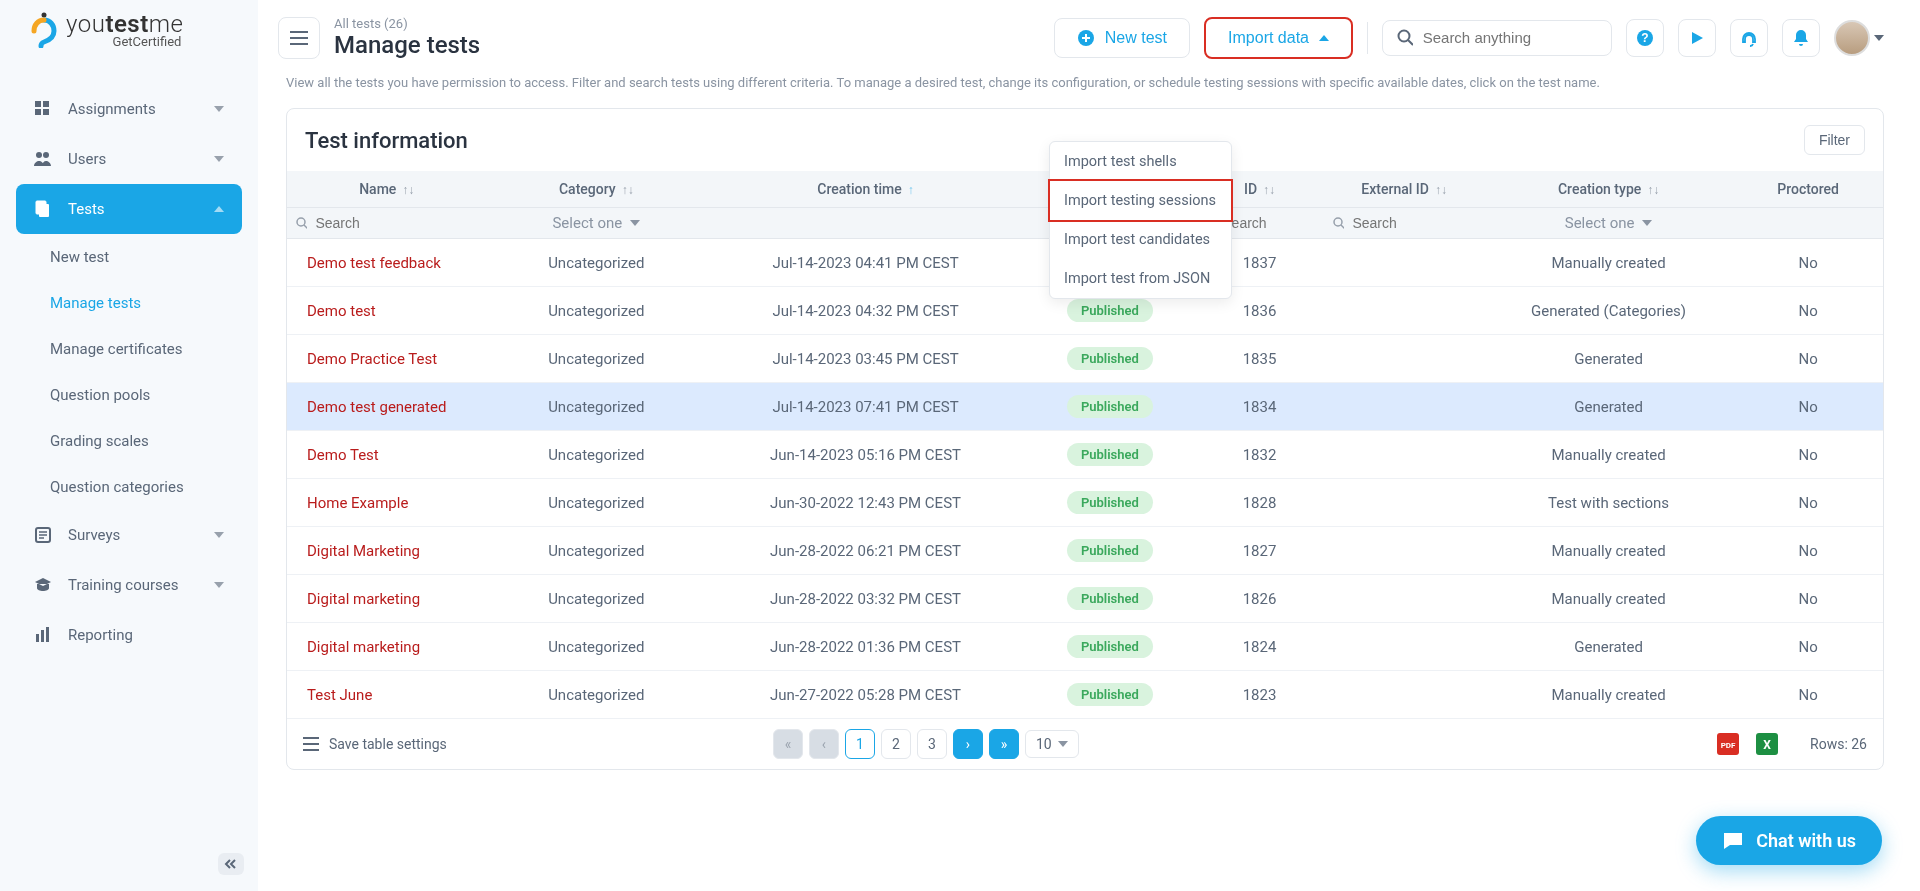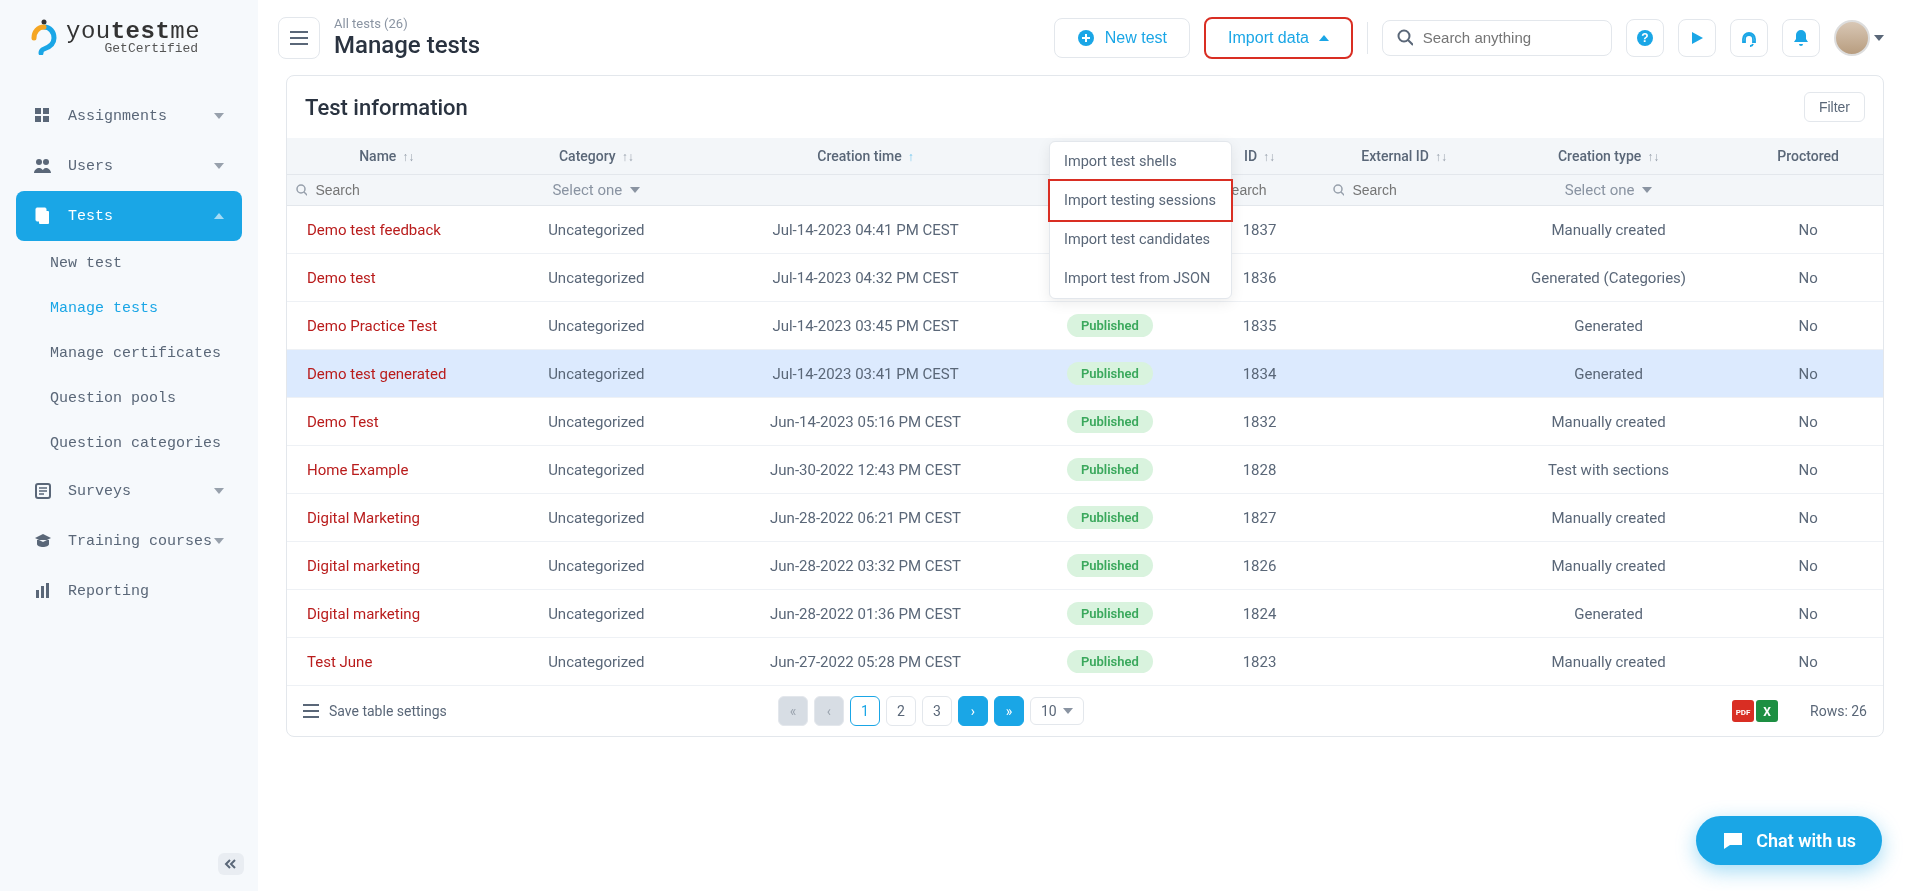--- a/index.html
+++ b/index.html
@@ -1,21 +1,21 @@
 <!DOCTYPE html>
 <html><head>
 <meta charset="utf-8">
 <style>
 * { box-sizing: border-box; margin: 0; padding: 0; }
 body { font-family: -apple-system, BlinkMacSystemFont, "Segoe UI", Roboto, sans-serif; font-size: 14px; color: #5a6778; background: #fff; }
 
 .app { display: flex; height: 891px; width: 1920px; overflow: hidden; }
 
 
-.sidebar { width: 258px; background: #f6f9fc; display: flex; flex-direction: column; padding-top: 18px; position: relative; font-family: Liberation Mono, monospace; }
+.sidebar { width: 258px; background: #f6f9fc; display: flex; flex-direction: column; padding-top: 10px; position: relative; }
 .logo { display: flex; align-items: center; padding: 0 20px 0 30px; margin-bottom: 35px; }
 .logo-mark { width: 28px; height: 36px; margin-right: 8px; }
 .logo-text { font-size: 24px; color: #333; font-weight: 300; letter-spacing: .5px;}
 .logo-text strong{font-weight:600;}
 .logo-sub { font-size: 13px; color: #555; text-align: right; margin-top: -4px; margin-right:2px;}
 .logo-block{display:flex;flex-direction:column;}
 
 .nav { display: flex; flex-direction: column; gap: 0; padding: 0 16px; }
 .nav-item { display: flex; align-items: center; padding: 16px 18px; color: #5a6778; border-radius: 8px; cursor: pointer; position: relative; font-size: 15px;}
 .nav-item .nav-icon { width: 18px; height: 18px; margin-right: 16px; display:flex; align-items:center; justify-content:center;}
@@ -70,21 +70,21 @@
 .badge{display:inline-block;background:#d9f3de;color:#3aa85c;border-radius:14px;padding:4px 14px;font-weight:600;font-size:13px;}
 
 .panel-foot{display:flex;align-items:center;padding:10px 16px;gap:14px;}
 .save-settings{display:flex;align-items:center;gap:10px;color:#5a6778;cursor:pointer;}
 .pager{display:flex;gap:6px;align-items:center;margin:0 auto;}
 .pg-btn{min-width:30px;height:30px;border:1px solid #e3e7ec;border-radius:6px;display:flex;align-items:center;justify-content:center;background:#fff;cursor:pointer;color:#5a6778;}
 .pg-btn.current{border-color:#1aa6e6;color:#1aa6e6;}
 .pg-btn.blue{background:#1aa6e6;color:#fff;border-color:#1aa6e6;}
 .pg-btn.disabled{background:#d7dde4;color:#9aa3ae;cursor:default;}
 .perpage{border:1px solid #e3e7ec;border-radius:6px;padding:5px 10px;display:flex;align-items:center;gap:6px;cursor:pointer;}
-.export-icons{display:flex;gap:2px;align-items:center;margin-left:auto;}
+.export-icons{display:flex;gap:17px;align-items:center;margin-left:auto;}
 .rows-label{color:#5a6778;}
 
 .chat-pill{position:fixed; right:38px; bottom:26px; background:#1aa6e6;color:#fff;border-radius:30px;padding:14px 26px;display:flex;align-items:center;gap:12px;font-size:18px;font-weight:600;cursor:pointer;box-shadow:0 6px 20px rgba(26,166,230,.4);}
 
 svg{display:block;}
 .mini-search{opacity:.6;}
 .col-name{width:200px;}
 .col-cat{width:220px;}
 .col-time{width:320px;}
 .col-status{width:170px;}
@@ -146,20 +146,21 @@
           </span>
           <span>Tests</span>
           <svg class="chev" width="10" height="6">
             <path d="M0 6L5 0L10 6" fill="currentColor"></path>
           </svg>
         </div>
         <div class="nav-sub">New test</div>
         <div class="nav-sub active">Manage tests</div>
         <div class="nav-sub">Manage certificates</div>
         <div class="nav-sub">Question pools</div>
+        <div class="nav-sub">Grading scales</div>
         <div class="nav-sub">Question categories</div>
         <div class="nav-item">
           <span class="nav-icon">
             <svg width="18" height="18" viewBox="0 0 18 18">
               <rect x="2" y="2" width="14" height="14" rx="2" fill="none" stroke="#5a6778" stroke-width="2"></rect>
               <path d="M5 6h8M5 9h8M5 12h5" stroke="#5a6778" stroke-width="1.5"></path>
             </svg>
           </span>
           <span>Surveys</span>
           <svg class="chev" width="10" height="6">
@@ -257,20 +258,21 @@
       </div>
     </div>
 
     <div class="content">
       <div class="dropdown" id="dropdown">
           <div class="dd-item">Import test shells</div>
           <div class="dd-item hl">Import testing sessions</div>
           <div class="dd-item">Import test candidates</div>
           <div class="dd-item">Import test from JSON</div>
         </div>
+      <p class="desc">View all the tests you have permission to access. Filter and search tests using different criteria. To manage a desired test, change its configuration, or schedule testing sessions with specific available dates, click on the test name.</p>
 
       <div class="panel">
         <div class="panel-head">
           <span class="panel-title">Test information</span>
           <button class="filter-btn">Filter</button>
         </div>
         <table>
           <colgroup>
               <col class="col-name">
               <col class="col-cat">
@@ -375,21 +377,21 @@
                 <td>Jul-14-2023 03:45 PM CEST</td>
                 <td><span class="badge">Published</span></td>
                 <td>1835</td>
                 <td></td>
                 <td>Generated</td>
                 <td>No</td>
               </tr>
               <tr class="hover">
                 <td class="name"><a>Demo test generated</a></td>
                 <td>Uncategorized</td>
-                <td>Jul-14-2023 03:41 PM CEST</td>
+                <td>Jul-14-2023 07:41 PM CEST</td>
                 <td><span class="badge">Published</span></td>
                 <td>1834</td>
                 <td></td>
                 <td>Generated</td>
                 <td>No</td>
               </tr>
               <tr>
                 <td class="name"><a>Demo Test</a></td>
                 <td>Uncategorized</td>
                 <td>Jun-14-2023 05:16 PM CEST</td>

